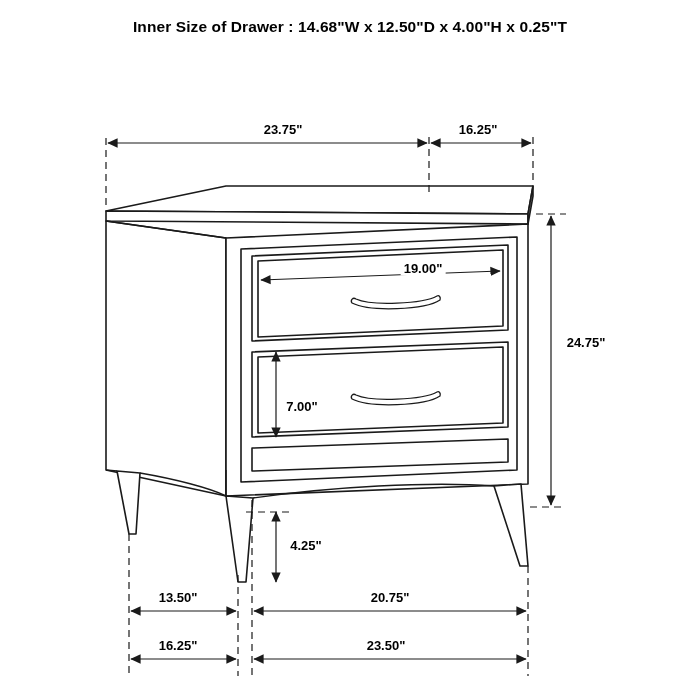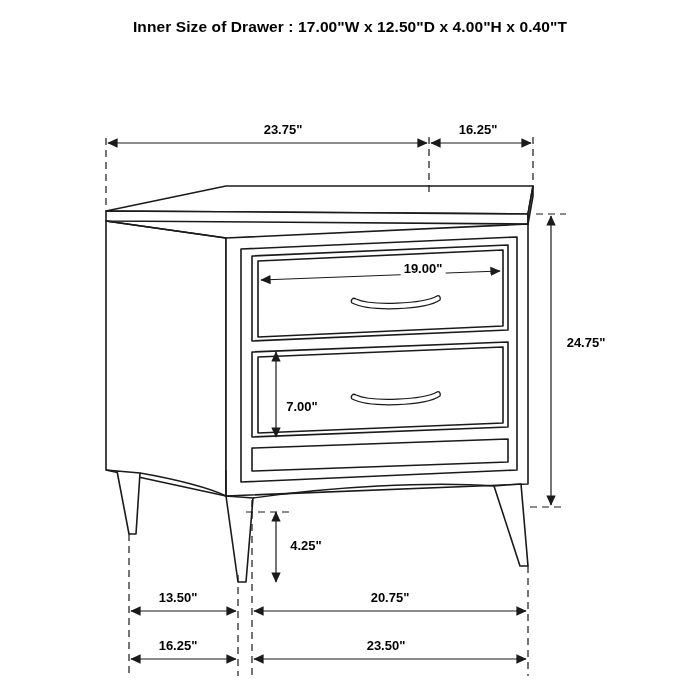--- a/index.html
+++ b/index.html
@@ -47,21 +47,21 @@
     padding: 0 3px;
     white-space: nowrap;
     line-height: 15px;
   }
 </style>
 </head>
 <body>
 
 <div id="stage">
 
-  <div class="title">Inner Size of Drawer : 17.00"W x 12.50"D x 4.00"H x 0.40"T</div>
+  <div class="title">Inner Size of Drawer : 14.68"W x 12.50"D x 4.00"H x 0.25"T</div>
 
   <svg id="diagram" viewBox="0 0 700 700">
     <defs>
       <marker id="arrEnd" markerWidth="9" markerHeight="9" refX="8" refY="4.5" orient="auto">
         <path d="M0,0.6 L8.6,4.5 L0,8.4 Z" fill="#1a1a1a"></path>
       </marker>
       <marker id="arrStart" markerWidth="9" markerHeight="9" refX="0.6" refY="4.5" orient="auto">
         <path d="M8.6,0.6 L0,4.5 L8.6,8.4 Z" fill="#1a1a1a"></path>
       </marker>
     </defs>

